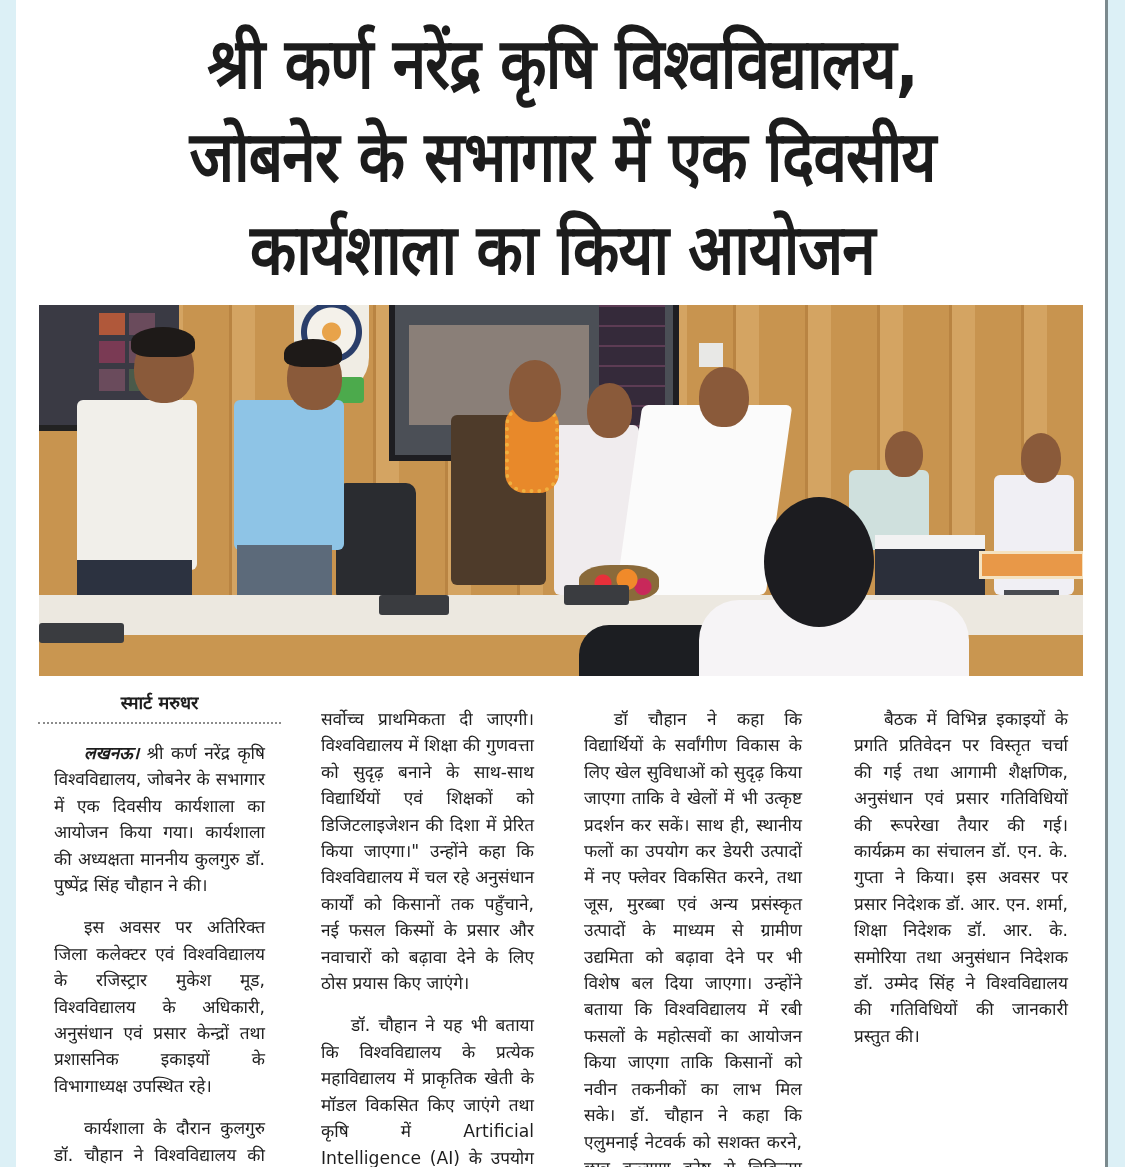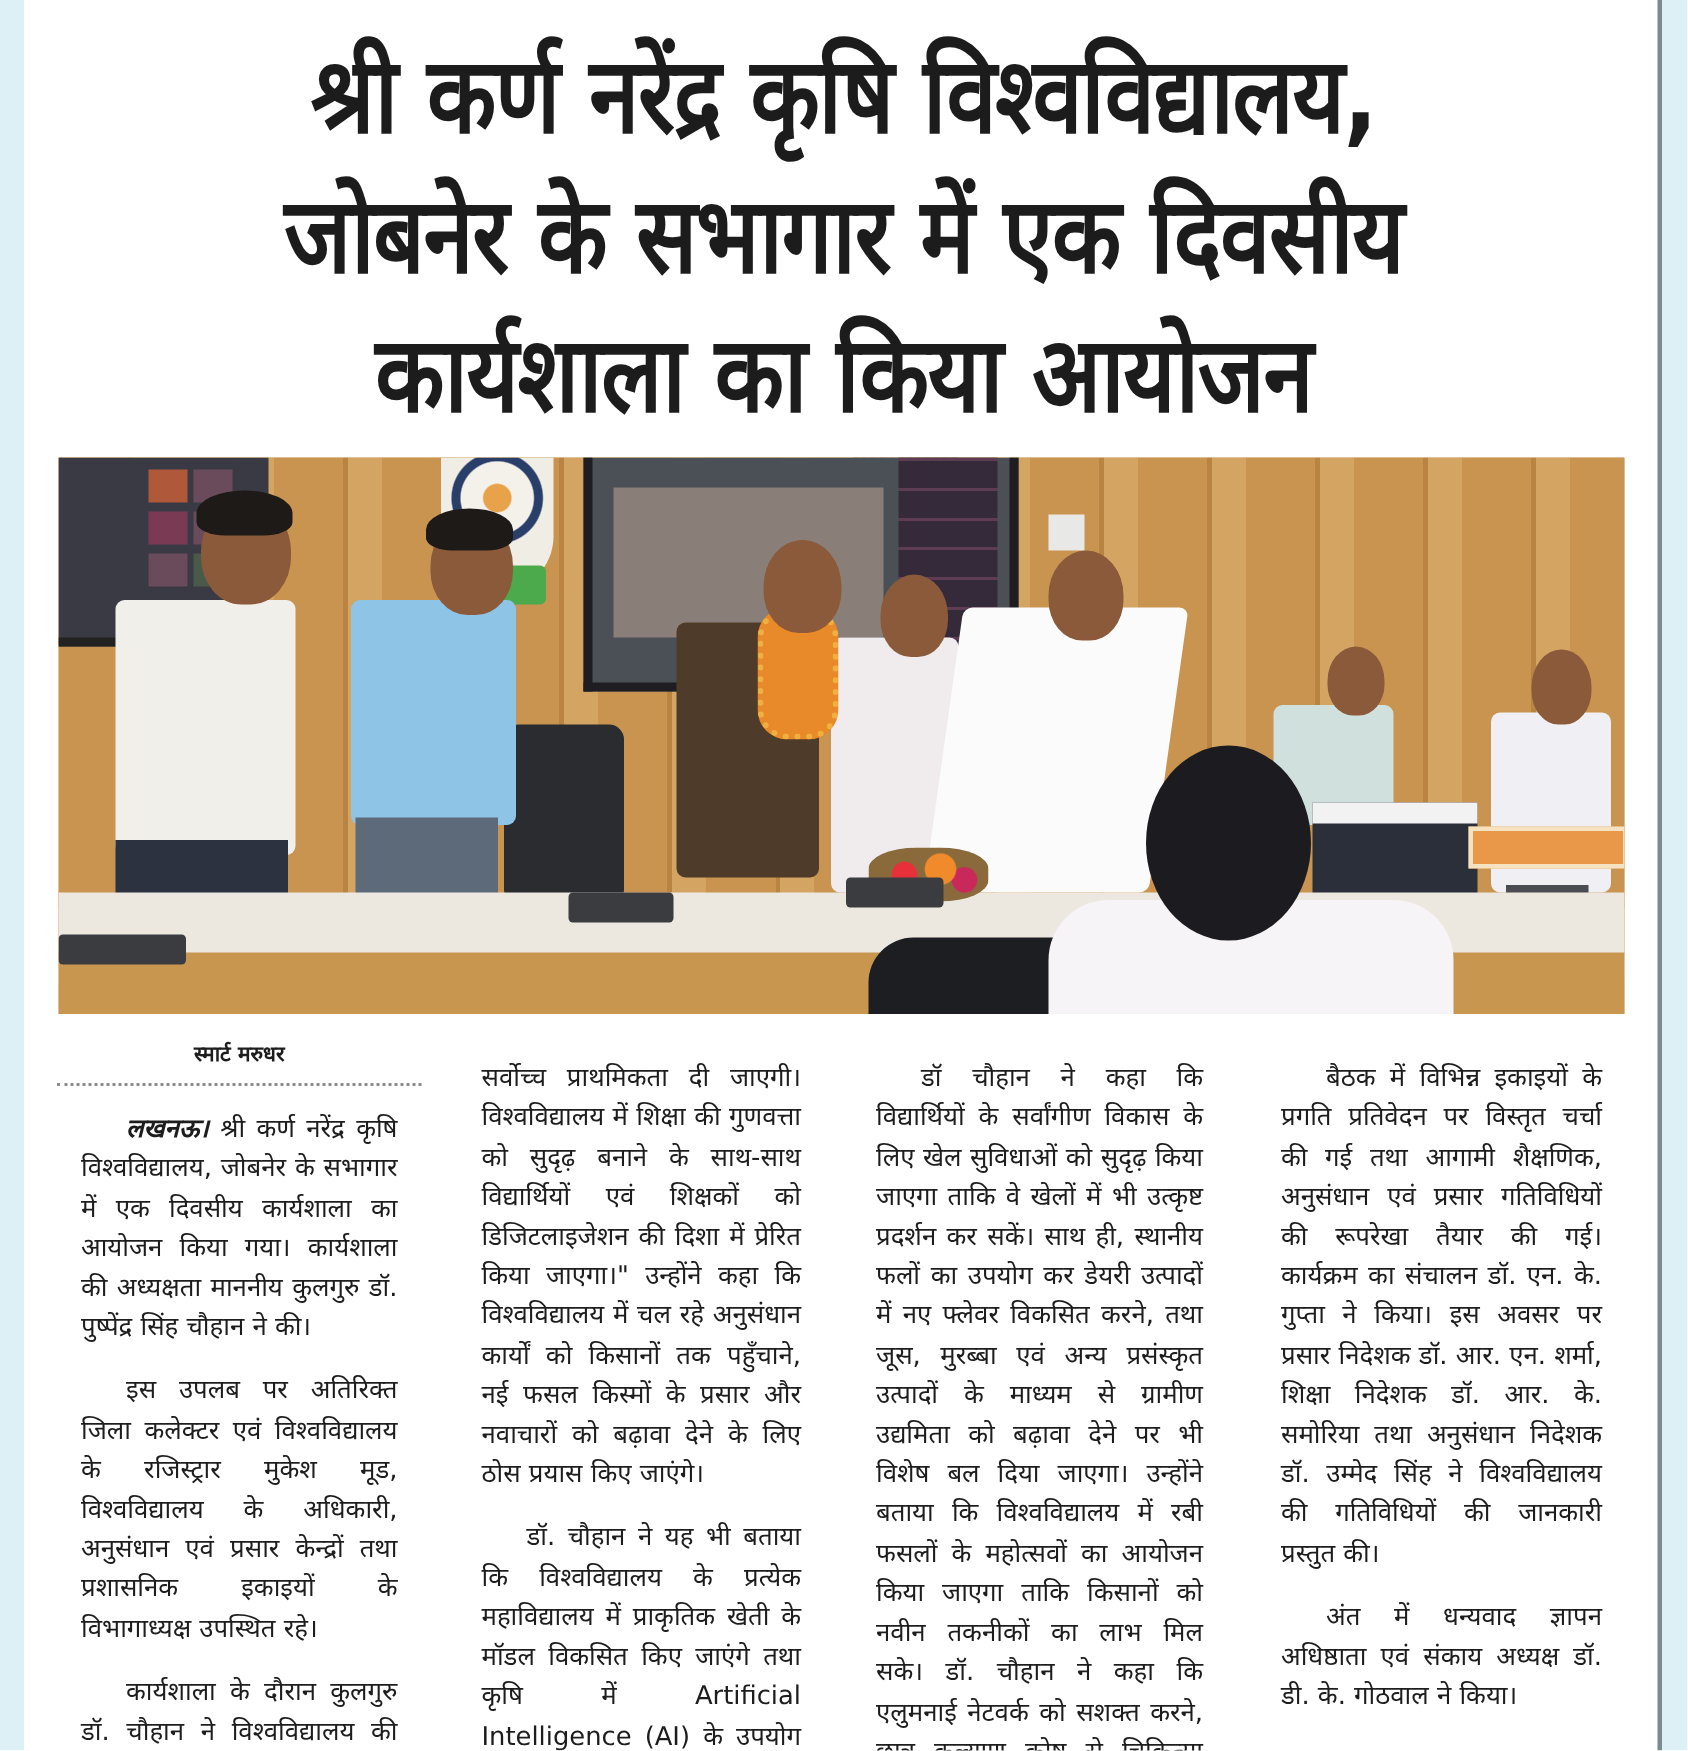--- a/index.html
+++ b/index.html
@@ -94,21 +94,21 @@
     position:absolute; top:690px;
     font-size:17.2px; line-height:26.4px; color:#1d1d1d;
     text-align:justify;
   }
   .col p { margin:16px; text-indent:0; }
   .col p.ind { text-indent:30px; }
   .c1 { left:38px; width:243px; }
   .c2 { left:305px; width:245px; }
   .c3 { left:568px; width:250px; }
   .c4 { left:838px; width:246px; }
-  .byline { text-align:center; font-weight:bold; font-size:14px; line-height:26px; margin:0 0 6px 0 !important; }
+  .byline { text-align:center; font-weight:bold; font-size:18px; line-height:26px; margin:0 0 6px 0 !important; }
   .dots { border-bottom:2px dotted #8c8c8c; margin:0 0 16px 0; height:0; }
   .dateline { font-weight:bold;font-style:italic; }
 </style>
 </head>
 <body>
 
 <div class="strip-left"></div>
 <div class="rule-right"></div>
 <div class="strip-right"></div>
 
@@ -176,29 +176,28 @@
   <div class="mic mic3"></div>
   <div class="audience-chair"></div>
   <div class="audience-body"></div>
   <div class="audience-head"></div>
 </div>
 
 <div class="col c1">
   <p class="byline">स्मार्ट मरुधर</p>
   <div class="dots"></div>
   <p class="ind"><span class="dateline">लखनऊ।</span> <span>श्री कर्ण नरेंद्र कृषि विश्वविद्यालय, जोबनेर के सभागार में एक दिवसीय कार्यशाला का आयोजन किया गया। कार्यशाला की अध्यक्षता माननीय कुलगुरु डॉ. पुष्पेंद्र सिंह चौहान ने की।</span></p>
-  <p class="ind">इस उपलब पर अतिरिक्त जिला कलेक्टर एवं विश्वविद्यालय के रजिस्ट्रार मुकेश मूड, विश्वविद्यालय के अधिकारी, अनुसंधान एवं प्रसार केन्द्रों तथा प्रशासनिक इकाइयों के विभागाध्यक्ष उपस्थित रहे।</p>
+  <p class="ind">इस अवसर पर अतिरिक्त जिला कलेक्टर एवं विश्वविद्यालय के रजिस्ट्रार मुकेश मूड, विश्वविद्यालय के अधिकारी, अनुसंधान एवं प्रसार केन्द्रों तथा प्रशासनिक इकाइयों के विभागाध्यक्ष उपस्थित रहे।</p>
   <p class="ind">कार्यशाला के दौरान कुलगुरु डॉ. चौहान ने विश्वविद्यालय की विभिन्न इकाइयों के कार्यों की समीक्षा करते हुए कहा कि – "छात्रों की शिक्षा को</p>
 </div>
 
 <div class="col c2">
   <p>सर्वोच्च प्राथमिकता दी जाएगी। विश्वविद्यालय में शिक्षा की गुणवत्ता को सुदृढ़ बनाने के साथ-साथ विद्यार्थियों एवं शिक्षकों को डिजिटलाइजेशन की दिशा में प्रेरित किया जाएगा।" उन्होंने कहा कि विश्वविद्यालय में चल रहे अनुसंधान कार्यों को किसानों तक पहुँचाने, नई फसल किस्मों के प्रसार और नवाचारों को बढ़ावा देने के लिए ठोस प्रयास किए जाएंगे।</p>
   <p class="ind">डॉ. चौहान ने यह भी बताया कि विश्वविद्यालय के प्रत्येक महाविद्यालय में प्राकृतिक खेती के मॉडल विकसित किए जाएंगे तथा कृषि में Artificial Intelligence (AI) के उपयोग को प्रोत्साहित किया जाएगा।</p>
 </div>
 
 <div class="col c3">
   <p class="ind">डॉ चौहान ने कहा कि विद्यार्थियों के सर्वांगीण विकास के लिए खेल सुविधाओं को सुदृढ़ किया जाएगा ताकि वे खेलों में भी उत्कृष्ट प्रदर्शन कर सकें। साथ ही, स्थानीय फलों का उपयोग कर डेयरी उत्पादों में नए फ्लेवर विकसित करने, तथा जूस, मुरब्बा एवं अन्य प्रसंस्कृत उत्पादों के माध्यम से ग्रामीण उद्यमिता को बढ़ावा देने पर भी विशेष बल दिया जाएगा। उन्होंने बताया कि विश्वविद्यालय में रबी फसलों के महोत्सवों का आयोजन किया जाएगा ताकि किसानों को नवीन तकनीकों का लाभ मिल सके। डॉ. चौहान ने कहा कि एलुमनाई नेटवर्क को सशक्त करने, छात्र कल्याण कोष से चिकित्सा सुविधाएँ उपलब्ध</p>
 </div>
 
 <div class="col c4">
   <p class="ind">बैठक में विभिन्न इकाइयों के प्रगति प्रतिवेदन पर विस्तृत चर्चा की गई तथा आगामी शैक्षणिक, अनुसंधान एवं प्रसार गतिविधियों की रूपरेखा तैयार की गई। कार्यक्रम का संचालन डॉ. एन. के. गुप्ता ने किया। इस अवसर पर प्रसार निदेशक डॉ. आर. एन. शर्मा, शिक्षा निदेशक डॉ. आर. के. समोरिया तथा अनुसंधान निदेशक डॉ. उम्मेद सिंह ने विश्वविद्यालय की गतिविधियों की जानकारी प्रस्तुत की।</p>
-  <p class="ind">अंत में धन्यवाद ज्ञापन अधिष्ठाता एवं संकाय अध्यक्ष डॉ. डी. के. गोठवाल ने किया।</p>
 </div>
 
 </body></html>

